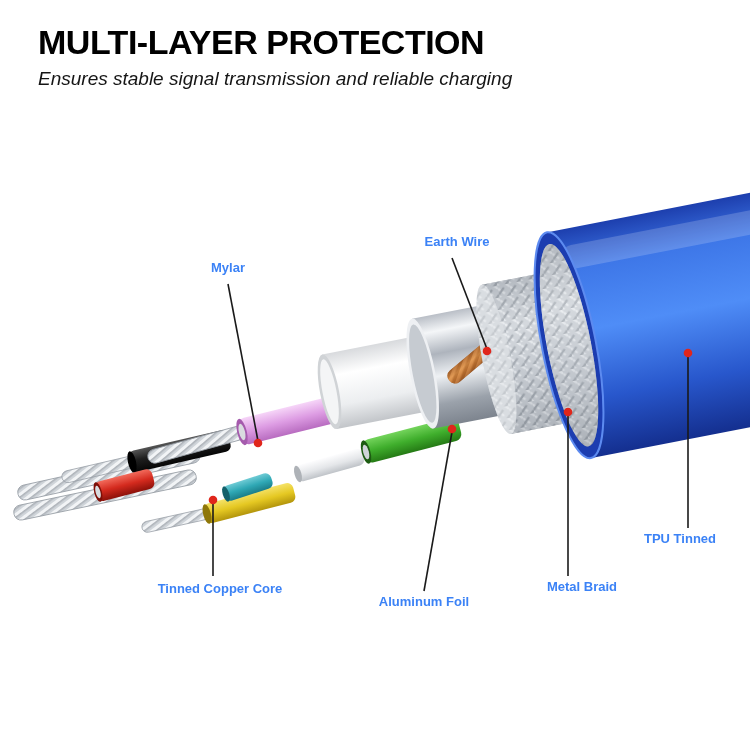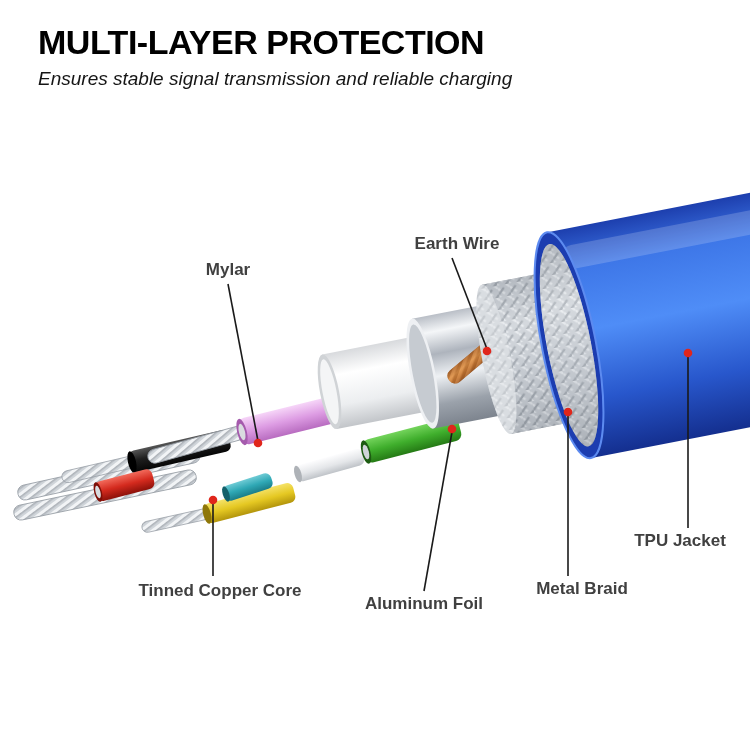--- a/index.html
+++ b/index.html
@@ -23,23 +23,23 @@
     margin-top:7px;
     font-size:19px;
     font-weight:400;
     color:#151515;
     font-style:italic;
   }
   svg.illustration { position:absolute; left:0; top:0; display:block; }
   .label {
     position:absolute;
     transform:translateX(-50%);
-    font-size:17px;
+    font-size:13px;
     font-weight:700;
-    color:#404040;
+    color:#3b82f6;
     white-space:nowrap;
   }
 </style>
 </head>
 <body>
 
 <div class="stage">
 
   <svg class="illustration" width="750" height="750" viewBox="0 0 750 750">
     <defs>
@@ -239,15 +239,15 @@
   <header>
     <h1>MULTI-LAYER PROTECTION</h1>
     <p class="subtitle">Ensures stable signal transmission and reliable charging</p>
   </header>
 
   <div class="label" style="left:228px; top:260px;">Mylar</div>
   <div class="label" style="left:457px; top:234px;">Earth Wire</div>
   <div class="label" style="left:220px; top:581px;">Tinned Copper Core</div>
   <div class="label" style="left:424px; top:594px;">Aluminum Foil</div>
   <div class="label" style="left:582px; top:579px;text-align:right;">Metal Braid</div>
-  <div class="label" style="left:680px; top:531px;">TPU Jacket</div>
+  <div class="label" style="left:680px; top:531px;">TPU Tinned</div>
 
 </div>
 
 </body></html>

